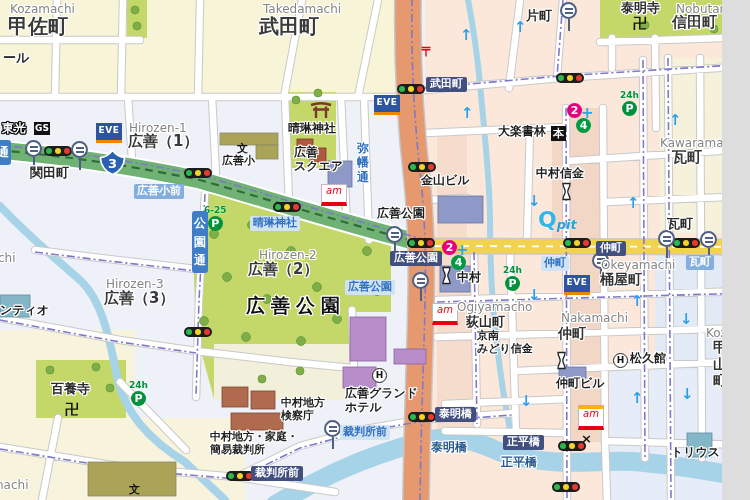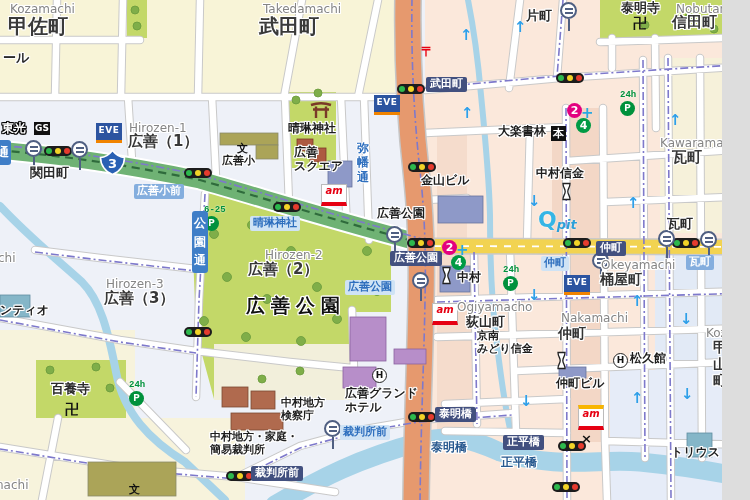--- a/index.html
+++ b/index.html
@@ -35,31 +35,31 @@
   .tl i{width:6px;height:6px;border-radius:50%;display:block;}
   .tl .g{background:#2db84d}.tl .y{background:#f2d327}.tl .r{background:#e53b2e}
   .bsic{display:flex;flex-direction:column;align-items:center;}
   .bs-c{width:13px;height:13px;border-radius:50%;background:#fff;border:2px solid #4f5f82;
         display:flex;flex-direction:column;justify-content:center;gap:2px;align-items:center;}
   .bs-c i{display:block;width:8px;height:2px;background:#4f5f82;}
   .bs-pole{width:2px;height:12px;background:#4f5f82;}
   .evel{width:26px;height:17px;background:#2c54a0;color:#fff;font-size:9px;font-weight:bold;
         text-align:center;line-height:14px;border-bottom:3px solid #f08300;letter-spacing:0.5px;}
   .aml{width:24px;height:17px;background:#fff;border:1px solid #bbb;color:#e60012;font-size:10px;
-       font-weight:bold;font-style:italic;text-align:center;line-height:12px;border-bottom:4px solid #e60012;}
+       font-weight:normal;font-style:italic;text-align:center;line-height:12px;border-bottom:4px solid #e60012;}
   .aml.ytop{border-top:4px solid #f8b500;line-height:10px;}
   .gsb{width:16px;height:13px;background:#111;color:#fff;font-size:9px;font-weight:bold;text-align:center;line-height:13px;}
   .bookb{width:15px;height:15px;background:#111;color:#fff;font-size:11px;font-weight:bold;text-align:center;line-height:15px;}
   .redch{color:#e60012;font-size:13px;font-weight:bold;}
   .blkch{color:#111;font-size:14px;font-weight:bold;}
   .schch{color:#111;font-size:11px;font-weight:bold;}
   .polch{color:#111;font-size:13px;font-weight:bold;}
   .hic{width:13px;height:13px;border-radius:50%;border:1.5px solid #222;background:#fff;color:#111;
        font-size:9px;font-weight:bold;text-align:center;line-height:13px;}
-  .pkg{display:flex;flex-direction:column;line-height:1;font-family:Liberation Mono, monospace;}
+  .pkg{display:flex;flex-direction:column;align-items:center;line-height:1;}
   .pkg b{color:#00913c;font-size:9px;font-weight:bold;text-shadow:0 0 2px #fff;}
   .pkg i{width:15px;height:15px;border-radius:50%;background:#00913c;color:#fff;font-style:normal;
          font-weight:bold;font-size:11px;text-align:center;line-height:15px;margin-top:1px;}
   .clin{position:relative;width:30px;height:32px;}
   .clin .c2{position:absolute;left:0;top:0;width:15px;height:15px;border-radius:50%;background:#e3007f;color:#fff;font-size:11px;font-weight:bold;text-align:center;line-height:15px;}
   .clin .cx{position:absolute;left:14px;top:1px;color:#29a8e2;font-size:15px;font-weight:bold;}
   .clin .c4{position:absolute;left:9px;top:15px;width:15px;height:15px;border-radius:50%;background:#009a44;color:#fff;font-size:11px;font-weight:bold;text-align:center;line-height:15px;}
   .qpit{display:flex;align-items:flex-start;}
   .qpit .q{color:#35b5e5;font-size:22px;font-weight:bold;line-height:1;text-shadow:0 0 2px #fff;}
   .qpit .p{color:#2b9fd8;font-size:13px;font-weight:bold;font-style:italic;margin-top:8px;text-shadow:0 0 2px #fff;}
@@ -208,21 +208,21 @@
   </svg>
 <div class="lb en" style="left: 10px; top: 2px;">Kozamachi</div>
     <div class="lb ja17" style="left: 8px; top: 15px;">甲佐町</div>
     <div class="lb en" style="left: 263px; top: 2px;">Takedamachi</div>
     <div class="lb ja17" style="left: 259px; top: 15px;">武田町</div>
     <div class="lb en" style="left: 676px; top: 2px;">Nobutamachi</div>
     <div class="lb ja15" style="left: 672px; top: 14px;">信田町</div>
     <div class="lb ja13" style="left: 621px; top: 0px;">泰明寺</div>
     <div class="lb en" style="left: 129px; top: 121px;">Hirozen-1</div>
     <div class="lb ja15" style="left: 128px; top: 133px;">広善（1）</div>
-    <div class="lb en" style="left: 265px; top: 248px;">Hirozen-2</div>
+    <div class="lb en" style="left: 259px; top: 248px;">Hirozen-2</div>
     <div class="lb ja15" style="left: 248px; top: 261px;">広善（2）</div>
     <div class="lb en" style="left: 106px; top: 277px;">Hirozen-3</div>
     <div class="lb ja15" style="left: 104px; top: 290px;">広善（3）</div>
     <div class="lb en" style="left: 660px; top: 136px;">Kawaramachi</div>
     <div class="lb ja15" style="left: 672px; top: 149px;">瓦町</div>
     <div class="lb en" style="left: 601px; top: 258px;">Okeyamachi</div>
     <div class="lb ja14" style="left: 600px; top: 271px;">桶屋町</div>
     <div class="lb en" style="left: 457px; top: 300px;">Ogiyamacho</div>
     <div class="lb ja13" style="left: 466px; top: 314px;">荻山町</div>
     <div class="lb en" style="left: 561px; top: 311px;">Nakamachi</div>

